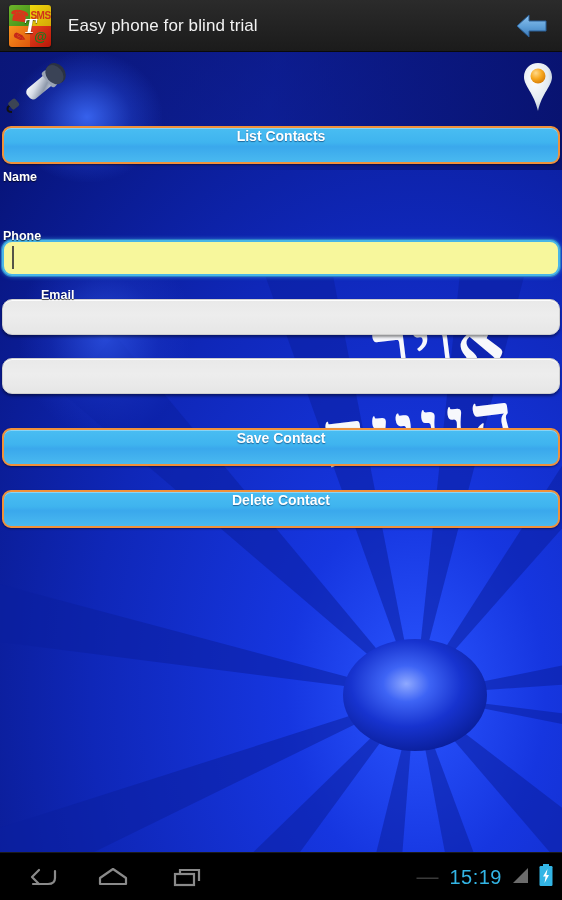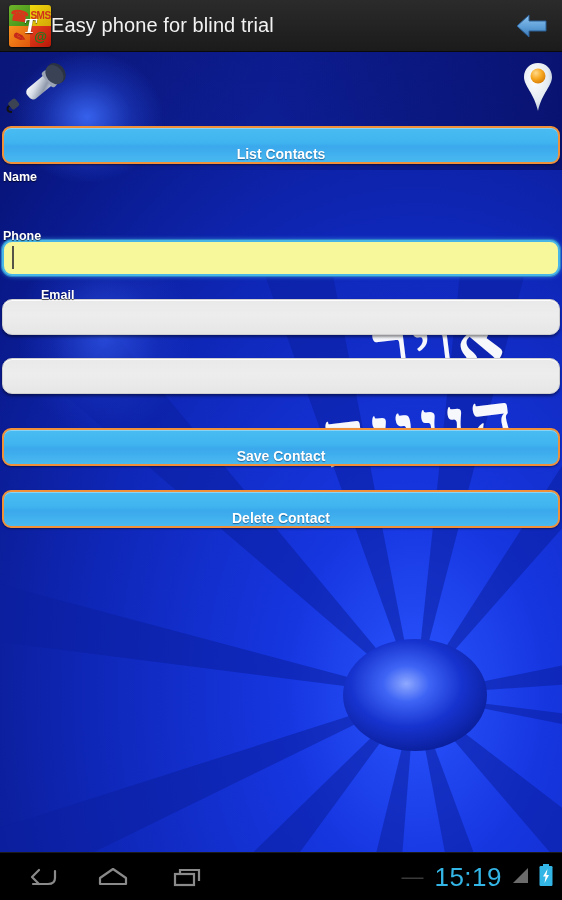--- a/index.html
+++ b/index.html
@@ -47,22 +47,22 @@
   #app-icon .ic-T{
     position:absolute; left:0; right:0; top:50%;
     transform:translateY(-52%);
     text-align:center; font-size:22px; line-height:22px;
     font-weight:bold; color:#ffffff; font-style:italic;
     text-shadow:0 1px 1px rgba(0,0,0,.6);
     font-family:"Liberation Serif", serif;
     z-index:3;
   }
   #app-title{
-    margin-left:0; color:#f2f2f2;
-    font-size:20px; letter-spacing:.1px;
+    margin-left:17px; color:#f2f2f2;
+    font-size:17px; letter-spacing:.1px;
     white-space:nowrap;
   }
   #back-arrow{
     position:absolute; right:12px; top:50%;
     transform:translateY(-50%);
     width:36px; height:30px;
     display:flex; align-items:center; justify-content:center;
   }
 
   
@@ -109,21 +109,21 @@
     position:absolute; left:0; top:52px;
     width:562px; height:800px;
     z-index:20;
   }
   .btn{
     position:absolute; left:2px; width:558px; height:38px;
     border:2px solid #f0913a;
     border-radius:9px;
     background:linear-gradient(to bottom,#49bdf2 0%,#3fb4ef 42%,#3aa8ec 55%,#49b9f0 100%);
     box-shadow:0 1px 2px rgba(0,0,0,.45), inset 0 1px 0 rgba(255,255,255,.35);
-    display:flex; align-items:flex-end; justify-content:center;
+    display:flex; align-items:flex-start; justify-content:center;
     color:#ffffff; font-size:14px; font-weight:bold;
     text-shadow:0 1px 1px rgba(0,40,90,.55);
     cursor:pointer;
   }
   #btn-list   { top:74px; }
   #btn-new    { top:314px; }
   #btn-save   { top:376px; }
   #btn-delete { top:438px; }
 
   .fieldlabel{
@@ -184,21 +184,21 @@
     cursor:pointer;
   }
   #nav-back   { left:10px; }
   #nav-home   { left:80px; }
   #nav-recent { left:155px; }
 
   #status{
     position:absolute; right:8px; top:0; height:48px;
     display:flex; align-items:center; gap:7px;
   }
-  #clock{ color:#33b5e5; font-size:26px; letter-spacing:.5px; }
+  #clock{ color:#33b5e5; font-size:20px; letter-spacing:.5px; }
   #dash{ color:#3a3a3a; font-size:22px; line-height:22px; margin-right:4px; }
 </style>
 </head>
 <body>
 
 <div id="screen">
 
   <div id="titlebar">
     <div id="app-icon">
       <div class="ic-q ic-tl">

